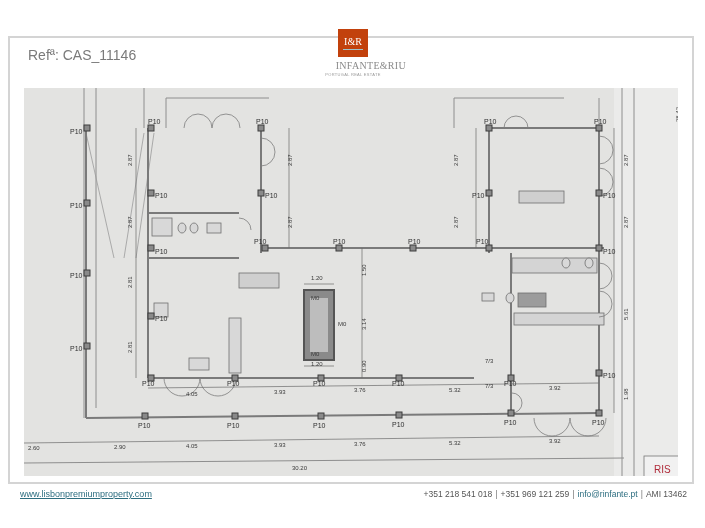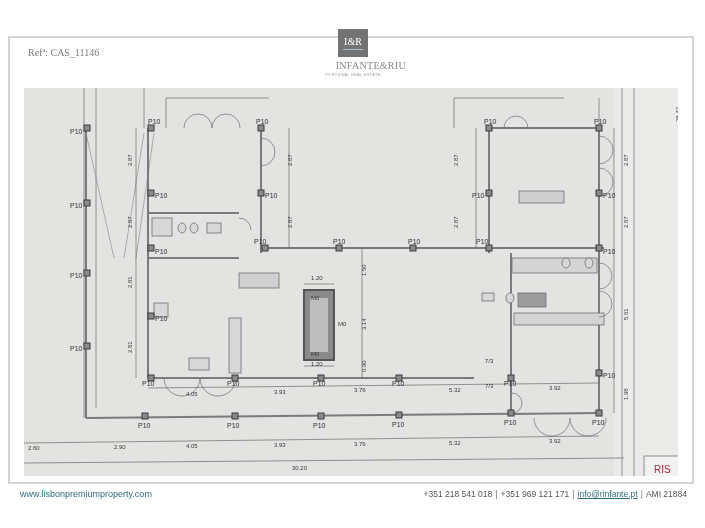--- a/index.html
+++ b/index.html
@@ -1,30 +1,30 @@
 <!DOCTYPE html>
 <html><head>
 <meta charset="utf-8">
 <style>
   html, body { margin:0; padding:0; }
   body { width:705px; height:528px; background:#ffffff; position:relative; overflow:hidden; font-family:"Liberation Sans", sans-serif; }
   .frame { position:absolute; left:8px; top:36px; width:686px; height:448px; border:2px solid #d4d4d4; box-sizing:border-box; background:#fff; }
-  .ref { position:absolute; left:20px; top:47px; font-size:10px; color:#7a7a7a; font-family:Liberation Serif, serif;padding-left:8px; }
-  .logo-box { position:absolute; left:338px; top:29px; width:30px; height:28px; background:#737373; display:flex; flex-direction:column; align-items:center; justify-content:center; }
+  .ref { position:absolute; left:20px; top:47px; font-size:14px; color:#7a7a7a; font-family:Liberation Sans, sans-serif;padding-left:8px; }
+  .logo-box { position:absolute; left:338px; top:29px; width:30px; height:28px; background:#c2410c; display:flex; flex-direction:column; align-items:center; justify-content:center; }
   .logo-box .mono { color:#fff; font-family:"Liberation Serif", serif; font-size:10px; line-height:10px; }
   .logo-box .rule { width:20px; height:1px; background:#9fc2ca; margin-top:2px; }
   .brand { position:absolute; left:300px; top:60px; width:106px; text-align:right; font-family:"Liberation Serif", serif; font-size:10px; color:#8a8a8a; letter-spacing:0.3px; }
   .tagline { position:absolute; left:300px; top:72px; width:106px; text-align:center; font-size:4px; color:#9a9a9a; letter-spacing:0.3px; }
   .plan { position:absolute; left:24px; top:88px; width:654px; height:388px; background:#f0abfc; overflow:hidden; }
   .plan svg { position:absolute; left:0; top:0; }
   .plan-label { font-family:"Liberation Sans", sans-serif; font-size:7px; fill:#2e2e2e; }
   .dim-label { font-family:"Liberation Sans", sans-serif; font-size:6px; fill:#3a3a3a; }
-  .footer-web { position:absolute; left:20px; top:489px; font-size:9px; color:#2d6e80; }
+  .footer-web { position:absolute; left:20px; top:489px; font-size:9px; color:#2d6e80;text-decoration:underline; }
   .footer-contact { position:absolute; right:18px; top:489px; font-size:8.5px; color:#555; }
-  .footer-contact a { color:#2d6e80; text-decoration:underline; }
+  .footer-contact a { color:#2d6e80; }
   .sep { color:#777; margin:0 3px; }
 </style>
 </head>
 <body>
 
 <div class="frame"></div>
 
 <div class="ref">Refª: CAS_11146</div>
 
 <div class="logo-box">
@@ -244,14 +244,14 @@
       <text x="568" y="337">P10</text>
     </g>
 
     <rect x="620" y="368" width="40" height="25" fill="#f1f1f1" stroke="#777" stroke-width="0.8"></rect>
     <text x="630" y="385" font-family="Liberation Sans, sans-serif" font-size="10" fill="#b02b3a">RIS</text>
   </svg>
 </div>
 
 <div class="footer-web">www.lisbonpremiumproperty.com</div>
 <div class="footer-contact">
-  <span>+351 218 541 018</span><span class="sep">|</span><span>+351 969 121 171</span><span class="sep">|</span><a>info@rinfante.pt</a><span class="sep">|</span><span>AMI 21884</span>
+  <span>+351 218 541 018</span><span class="sep">|</span><span>+351 969 121 259</span><span class="sep">|</span><a>info@rinfante.pt</a><span class="sep">|</span><span>AMI 13462</span>
 </div>
 
 </body></html>

